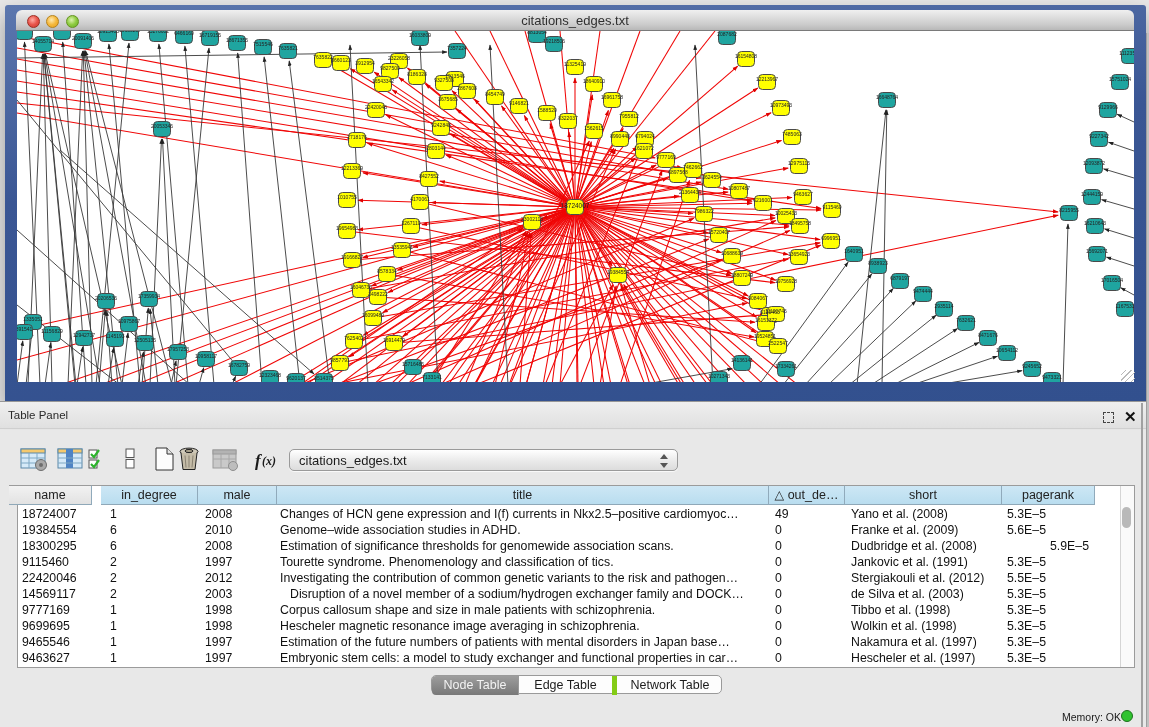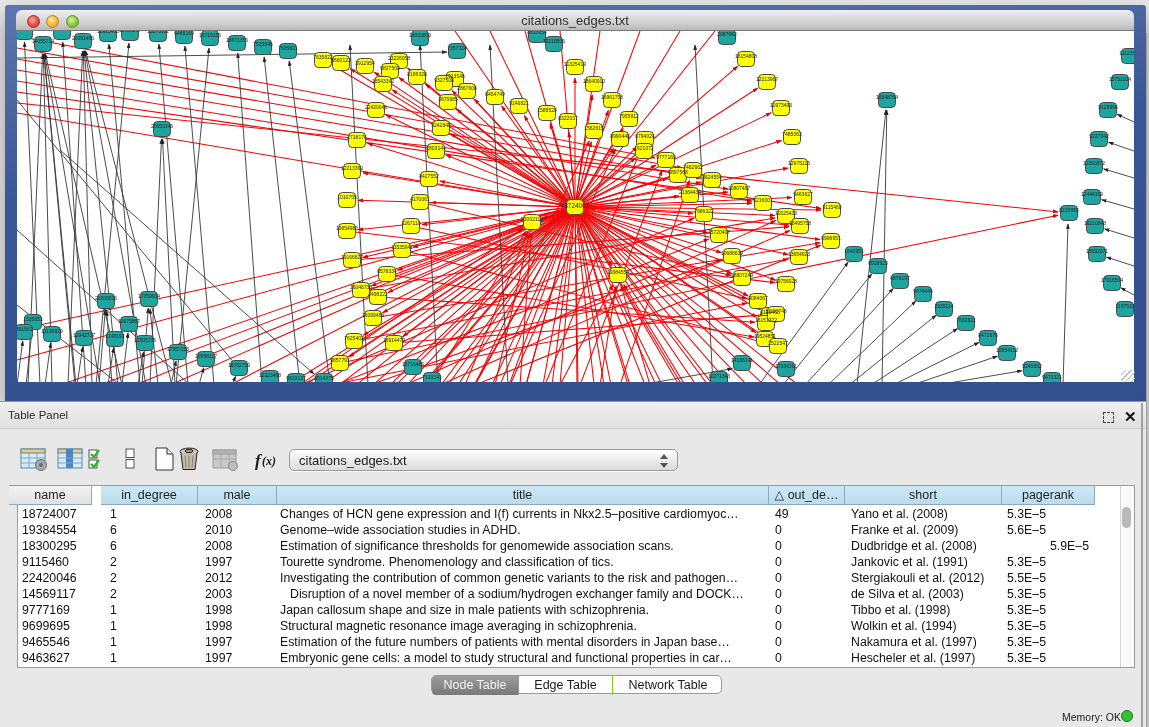--- a/index.html
+++ b/index.html
@@ -35,21 +35,21 @@
 .trow {position:absolute;height:16px;font-size:12.3px;color:#101010;white-space:nowrap}
 .trow span {position:absolute;top:0}
 #vsb {left:1120px;top:486px;width:14px;height:181px;background:#fafafa;border-left:1px solid #d5d5d5}
 #vsbthumb {left:1122px;top:507px;width:9px;height:21px;border-radius:4.5px;background:#b9b9b9}
 
 #tabs {left:431px;top:675px;width:291px;height:19px;border:1px solid #9a9a9a;border-radius:5px;
   background:#fdfdfd;font-size:12.5px;color:#1c1c1c;text-align:center;line-height:18px}
 #tabs .seg1 {left:0;top:0;width:86px;height:19px;border-radius:4px 0 0 4px;
   background:linear-gradient(#9d9d9d,#787878);color:#f3f3f3;line-height:18px}
 #tabs .seg2 {left:86px;top:0;width:94px;height:19px;border-left:1px solid #9a9a9a;line-height:18px}
-#tabs .seg3 {left:180px;top:0;width:111px;height:19px;border-left:1px solid #84cc16;line-height:18px}
+#tabs .seg3 {left:180px;top:0;width:111px;height:19px;border-left:5px solid #84cc16;line-height:18px}
 #mem {left:1062px;top:711px;font-size:10.5px;color:#1a1a1a}
 #memdot {left:1121px;top:710px;width:12px;height:12px;border-radius:50%;background:#2fc32f;border:1px solid #1d701d}
 #redge {left:1146px;top:33px;width:3px;height:694px;background:#c0c0c0;border-left:1px solid #9e9e9e}
 #redge2 {left:1141px;top:403px;width:2px;height:324px;background:#a0a0a0}
 </style></head><body>
 <div id="win" class="abs">
   <div id="titlebar" class="abs"></div>
   <div id="title" class="abs">citations_edges.txt</div>
   <div id="tlr" class="tl abs"></div>
     <div id="tly" class="tl abs"></div>
@@ -687,48 +687,48 @@
 <span style="left:205px">2003</span>
     <span style="left:290px">Disruption of a novel member of a sodium/hydrogen exchanger family and DOCK…</span>
 <span style="left:775px">0</span>
     <span style="left:851px">de Silva et al. (2003)</span>
 <span style="left:1007px">5.3E–5</span>
   </div>
 <div class="trow" style="top:603px">
 <span style="left:22px">9777169</span>
     <span style="left:110px">1</span>
 <span style="left:205px">1998</span>
-    <span style="left:280px">Japan callosum shape and size in male patients with schizophrenia.</span>
+    <span style="left:280px">Corpus callosum shape and size in male patients with schizophrenia.</span>
 <span style="left:775px">0</span>
     <span style="left:851px">Tibbo et al. (1998)</span>
 <span style="left:1007px">5.3E–5</span>
   </div>
 <div class="trow" style="top:619px">
 <span style="left:22px">9699695</span>
     <span style="left:110px">1</span>
 <span style="left:205px">1998</span>
-    <span style="left:280px">Structural magnetic resonance image averaging in schizophrenia.</span>
-<span style="left:775px">0</span>
-    <span style="left:851px">Wolkin et al. (1994)</span>
+    <span style="left:280px">Hescheler magnetic resonance image averaging in schizophrenia.</span>
+<span style="left:775px">0</span>
+    <span style="left:851px">Wolkin et al. (1998)</span>
 <span style="left:1007px">5.3E–5</span>
   </div>
 <div class="trow" style="top:635px">
 <span style="left:22px">9465546</span>
     <span style="left:110px">1</span>
 <span style="left:205px">1997</span>
     <span style="left:280px">Estimation of the future numbers of patients with mental disorders in Japan base…</span>
 <span style="left:775px">0</span>
     <span style="left:851px">Nakamura et al. (1997)</span>
 <span style="left:1007px">5.3E–5</span>
   </div>
 <div class="trow" style="top:651px">
 <span style="left:22px">9463627</span>
     <span style="left:110px">1</span>
 <span style="left:205px">1997</span>
-    <span style="left:280px">Embryonic gene cells: a model to study structural and functional properties in car…</span>
+    <span style="left:280px">Embryonic stem cells: a model to study exchanger and functional properties in car…</span>
 <span style="left:775px">0</span>
     <span style="left:851px">Hescheler et al. (1997)</span>
 <span style="left:1007px">5.3E–5</span>
   </div>
 <div id="vsb" class="abs"></div>
 <div id="vsbthumb" class="abs"></div>
 <div id="tabs" class="abs">
  <div class="seg1 abs">Node Table</div>
     <div class="seg2 abs">Edge Table</div>
     <div class="seg3 abs">Network Table</div>

